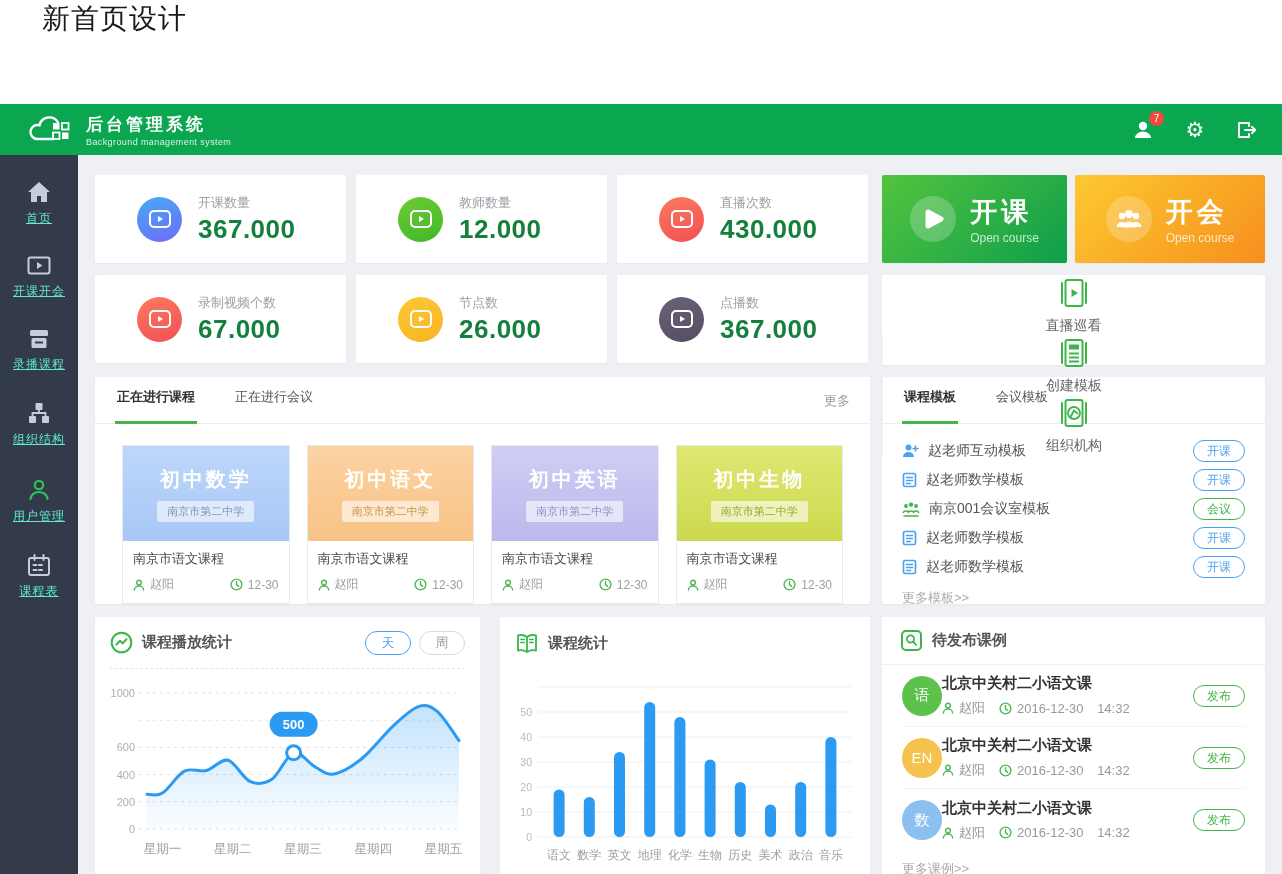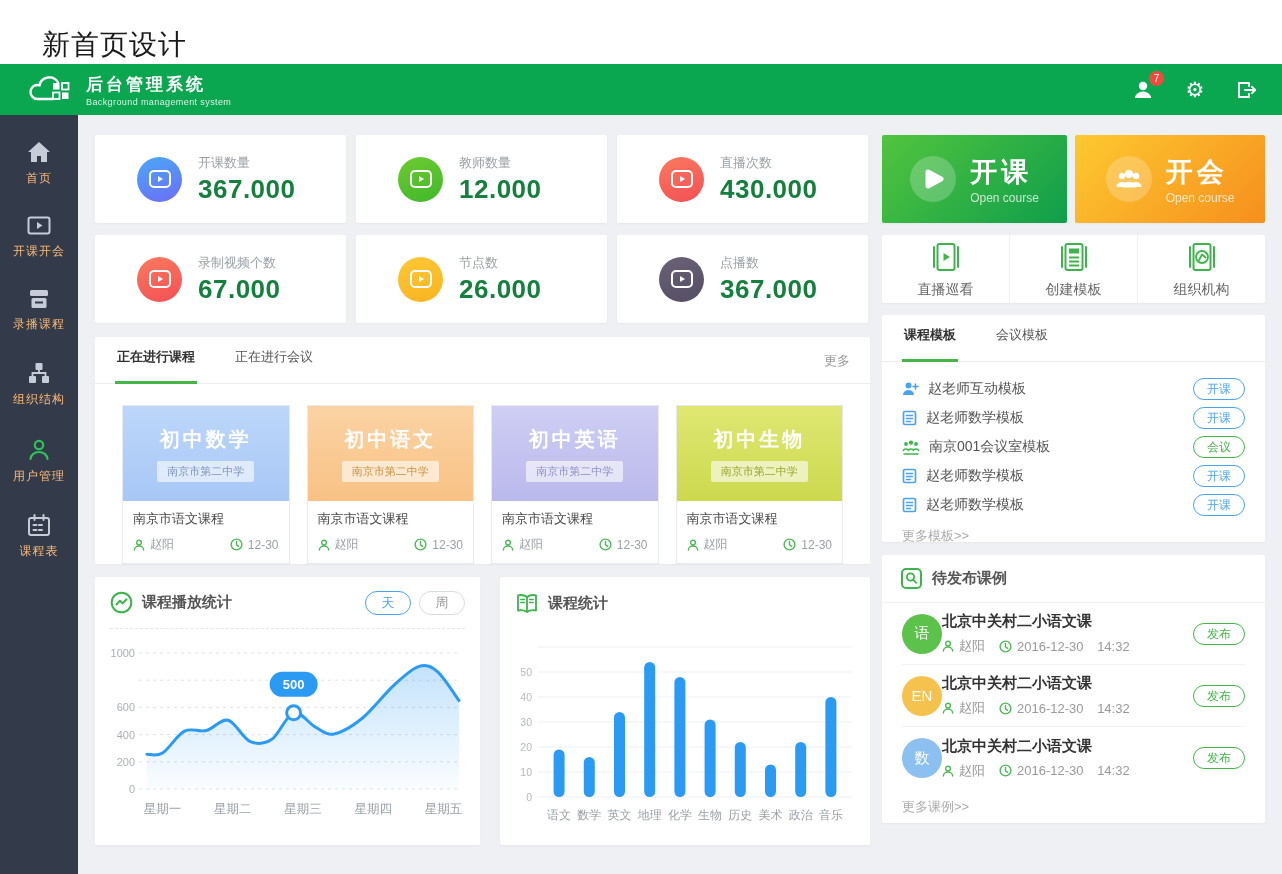--- a/index.html
+++ b/index.html
@@ -1,40 +1,40 @@
 <!DOCTYPE html>
 <html><head>
 <meta charset="utf-8">
 <style>
   * { box-sizing: border-box; margin: 0; padding: 0; }
   html,body { width:1282px; height:874px; }
   body { font-family:"Liberation Sans","DejaVu Sans",sans-serif; background:#fff; overflow:hidden; color:#333; }
   .page { width:1282px; height:874px; display:flex; flex-direction:column; }
 
   
-  .top-band { height:64px; background:#fff; display:flex; align-items:flex-end; padding-left:42px; flex:none; }
+  .top-band { height:104px; background:#fff; display:flex; align-items:flex-start; padding-left:42px; flex:none; }
   .design-title { font-size:28px; font-weight:400; color:#1a1a1a; letter-spacing:1px; }
 
   
   .app-header { height:51px; background:#0ba750; display:flex; align-items:center; flex:none; position:relative; }
   .logo-wrap { margin-left:26px; display:flex; align-items:center; }
   .brand { margin-left:14px; }
   .brand-title { color:#fff; font-size:17px; font-weight:700; letter-spacing:3px; }
   .brand-sub { color:rgba(255,255,255,.85); font-size:9px; margin-top:1px; letter-spacing:.4px; }
   .header-right { margin-left:auto; margin-right:22px; display:flex; align-items:center; gap:26px; }
   .hicon { position:relative; width:26px; height:26px; display:flex; align-items:center; justify-content:center; cursor:pointer; }
   .badge { position:absolute; top:-6px; right:-8px; min-width:15px; height:15px; border-radius:8px; background:#f3493c; color:#fff; font-size:10px; line-height:15px; text-align:center; padding:0 3px; }
   .gear-glyph { color:#fff; font-size:21px; line-height:1; }
 
   
   .app-body { flex:1; display:flex; min-height:0; }
   .sidebar { width:78px; background:#333b4b; flex:none; display:flex; flex-direction:column; align-items:center; padding-top:20px; }
   .side-item { display:flex; flex-direction:column; align-items:center; margin-bottom:17px; cursor:pointer; width:100%; padding:6px 0; }
   .side-item svg { display:block; }
-  .side-label { margin-top:7px; color:#fdba74; font-size:12px; letter-spacing:1px; }
+  .side-label { margin-top:7px; color:#5eead4; font-size:12px; letter-spacing:1px;text-decoration:underline; }
 
   .content { flex:1; background:#eef0f4; padding:20px 17px 0 17px; display:flex; gap:12px; min-width:0; }
   .col-left { width:775px; flex:none; }
   .col-right { width:383px; flex:none; }
 
   .panel { background:#fff; border-radius:2px; box-shadow:0 1px 2px rgba(0,0,0,.04); }
 
   
   .stats-grid { display:flex; flex-wrap:wrap; gap:12px 10px; margin-bottom:14px; }
   .stat-card { width:251px; height:88px; display:flex; align-items:center; padding-left:42px; }
@@ -52,21 +52,21 @@
   .action-row { display:flex; gap:8px; margin-bottom:12px; }
   .action-btn { height:88px; display:flex; align-items:center; justify-content:center; cursor:pointer; border-radius:2px; }
   .action-course { width:185px; background:linear-gradient(135deg,#52c43e,#0f9e4b); }
   .action-meeting { width:190px; background:linear-gradient(135deg,#fdc930,#f68f1e); }
   .action-icon { width:46px; height:46px; border-radius:50%; background:rgba(255,255,255,.22); display:flex; align-items:center; justify-content:center; }
   .action-text { margin-left:14px; }
   .action-title { color:#fff; font-size:27px; font-weight:700; letter-spacing:4px; }
   .action-sub { color:rgba(255,255,255,.75); font-size:12px; margin-top:1px; }
 
   
-  .quick-links { height:68px; display:flex; align-items:stretch; }
+  .quick-links { height:90px; display:flex; align-items:stretch;flex-direction:column; }
   .ql-item { flex:1; display:flex; flex-direction:column; align-items:center; justify-content:center; cursor:pointer; position:relative; }
   .ql-item + .ql-item { border-left:1px solid #eef0f2; }
   .ql-label { margin-top:6px; font-size:14px; color:#666; }
 
   
   .panel-tabs { height:47px; display:flex; align-items:flex-end; padding:0 20px; border-bottom:1px solid #ebedf0; }
   .tab { font-size:13px; color:#555; padding:0 2px 17px; margin-right:36px; cursor:pointer; position:relative; }
   .tab.active { color:#333; font-weight:700; }
   .tab.active::after { content:""; position:absolute; left:0; right:0; bottom:-1px; height:3px; background:#44b549; }
   .more-link { margin-left:auto; font-size:13px; color:#999; padding-bottom:13px; cursor:pointer; }

